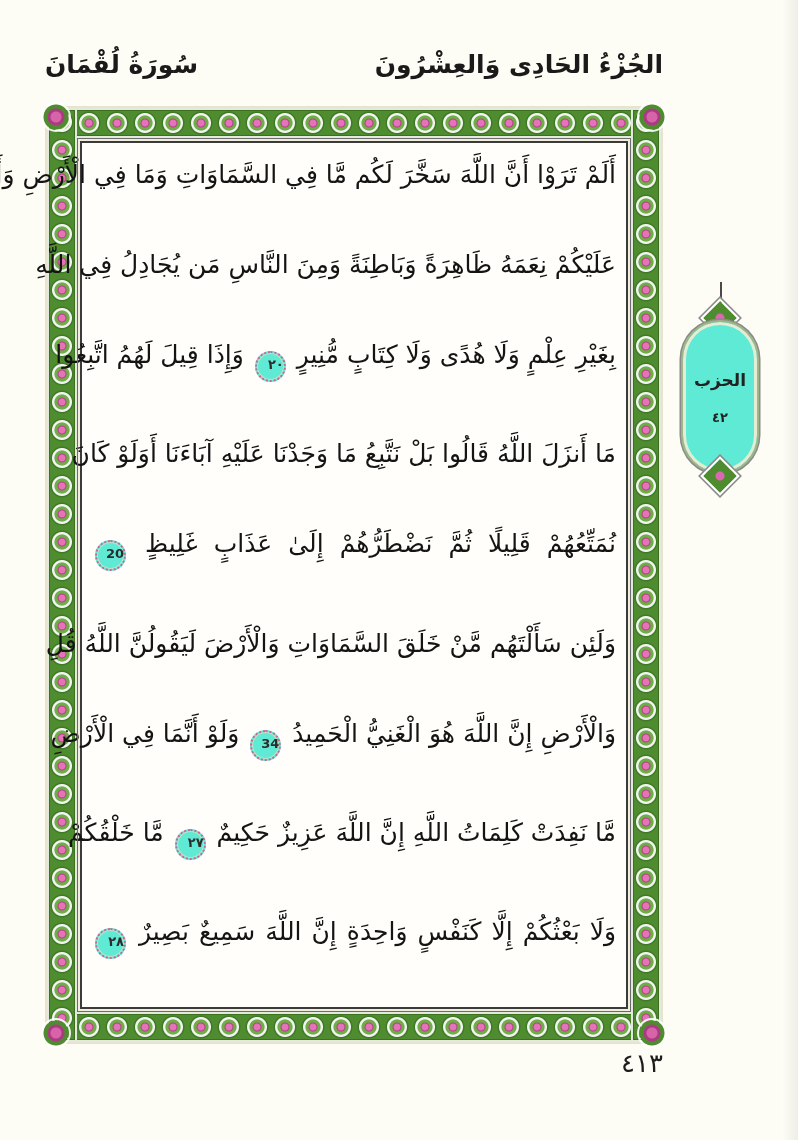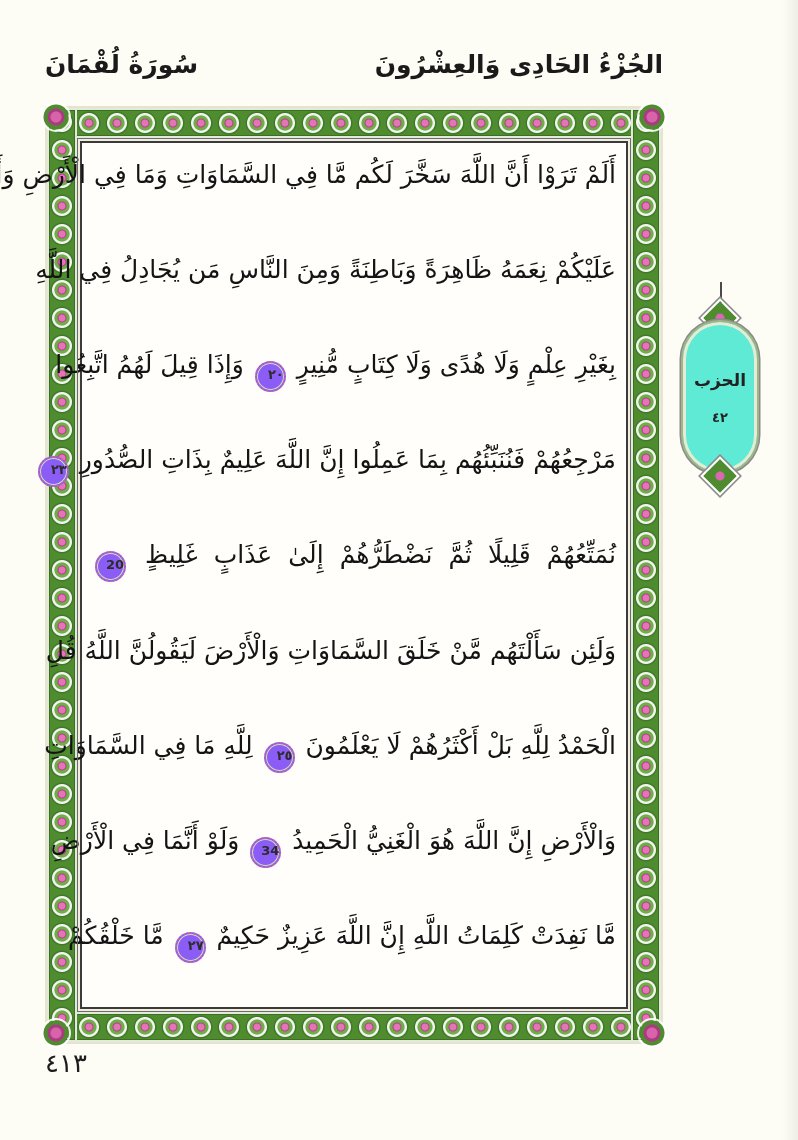--- a/index.html
+++ b/index.html
@@ -79,25 +79,25 @@
     text-align:justify;
     text-align-last:justify;
     font-size:25px;
     line-height:56px;
     white-space:nowrap;
     color:#141414;
   }
   .ayah{
     display:inline-block;width:27px;height:27px;line-height:24px;
     border-radius:50%;
-    background:#8b5cf6;
+    background:#5eead4;
     border:2px dotted #c2679f;
     box-shadow:inset 0 0 0 1px #cfe0bc;
     color:#2c2c2c;font-size:13px;font-weight:bold;
-    text-align:center;vertical-align:-6px;margin:1px 3px;
+    text-align:center;vertical-align:-6px;margin:10px 3px;
     white-space:normal;
   }
 
   
   .medallion{position:absolute;left:674px;top:282px;width:92px;height:208px;}
   .med-stem{position:absolute;left:50%;top:0;width:2px;height:28px;background:#4a4a4a;}
   .med-lobe{
     position:absolute;left:50%;width:24px;height:24px;
     transform:translateX(-50%) rotate(45deg);
     background:radial-gradient(circle,#d868b0 0 4px,#4e8c2f 5px 100%);
@@ -113,21 +113,21 @@
     box-shadow:inset 0 0 0 3px #e4ecd6, 0 0 0 1.5px #8a8a8a;
     display:flex;flex-direction:column;align-items:center;justify-content:center;
     direction:rtl;
   }
   .med-label{font-size:17px;font-weight:bold;color:#222;}
   .med-num{font-size:13px;font-weight:bold;color:#222;margin-top:20px;}
 
   
   .pagenum{
     position:absolute;left:45px;top:1048px;width:618px;
-    text-align:left;font-size:26px;color:#1c1c1c;
+    text-align:right;font-size:26px;color:#1c1c1c;
     direction:rtl;
   }
 </style>
 </head>
 <body>
 
 <div class="page-edge"></div>
 
 <div class="header">
   <div class="juz">الجُزْءُ الحَادِى وَالعِشْرُونَ</div>
@@ -141,26 +141,26 @@
   <div class="band v right"></div>
   <div class="corner tl"></div>
   <div class="corner tr"></div>
   <div class="corner bl"></div>
   <div class="corner br"></div>
 
   <div class="textframe">
     <div class="qline">أَلَمْ تَرَوْا أَنَّ اللَّهَ سَخَّرَ لَكُم مَّا فِي السَّمَاوَاتِ وَمَا فِي الْأَرْضِ وَأَسْبَغَ</div>
     <div class="qline">عَلَيْكُمْ نِعَمَهُ ظَاهِرَةً وَبَاطِنَةً وَمِنَ النَّاسِ مَن يُجَادِلُ فِي اللَّهِ</div>
     <div class="qline">بِغَيْرِ عِلْمٍ وَلَا هُدًى وَلَا كِتَابٍ مُّنِيرٍ <span class="ayah">٢٠</span> وَإِذَا قِيلَ لَهُمُ اتَّبِعُوا</div>
-    <div class="qline">مَرْجِعُهُمْ فَنُنَبِّئُهُم بِمَا عَمِلُوا إِنَّ اللَّهَ عَلِيمٌ بِذَاتِ الصُّدُورِ <span class="ayah">٢٣</span></div>
+    <div class="qline">مَا أَنزَلَ اللَّهُ قَالُوا بَلْ نَتَّبِعُ مَا وَجَدْنَا عَلَيْهِ آبَاءَنَا أَوَلَوْ كَانَ</div>
     <div class="qline">نُمَتِّعُهُمْ قَلِيلًا ثُمَّ نَضْطَرُّهُمْ إِلَىٰ عَذَابٍ غَلِيظٍ <span class="ayah">20</span></div>
     <div class="qline">وَلَئِن سَأَلْتَهُم مَّنْ خَلَقَ السَّمَاوَاتِ وَالْأَرْضَ لَيَقُولُنَّ اللَّهُ قُلِ</div>
-    <div class="qline">الْحَمْدُ لِلَّهِ بَلْ أَكْثَرُهُمْ لَا يَعْلَمُونَ <span class="ayah">٢٥</span> لِلَّهِ مَا فِي السَّمَاوَاتِ</div>
     <div class="qline">وَالْأَرْضِ إِنَّ اللَّهَ هُوَ الْغَنِيُّ الْحَمِيدُ <span class="ayah">34</span> وَلَوْ أَنَّمَا فِي الْأَرْضِ</div>
     <div class="qline">مَّا نَفِدَتْ كَلِمَاتُ اللَّهِ إِنَّ اللَّهَ عَزِيزٌ حَكِيمٌ <span class="ayah">٢٧</span> مَّا خَلْقُكُمْ</div>
+    <div class="qline">وَلَا بَعْثُكُمْ إِلَّا كَنَفْسٍ وَاحِدَةٍ إِنَّ اللَّهَ سَمِيعٌ بَصِيرٌ <span class="ayah">٢٨</span></div>
   </div>
 </div>
 
 <div class="medallion">
   <div class="med-stem"></div>
   <div class="med-lobe top"></div>
   <div class="med-body">
     <div class="med-label">الحزب</div>
     <div class="med-num">٤٢</div>
   </div>

